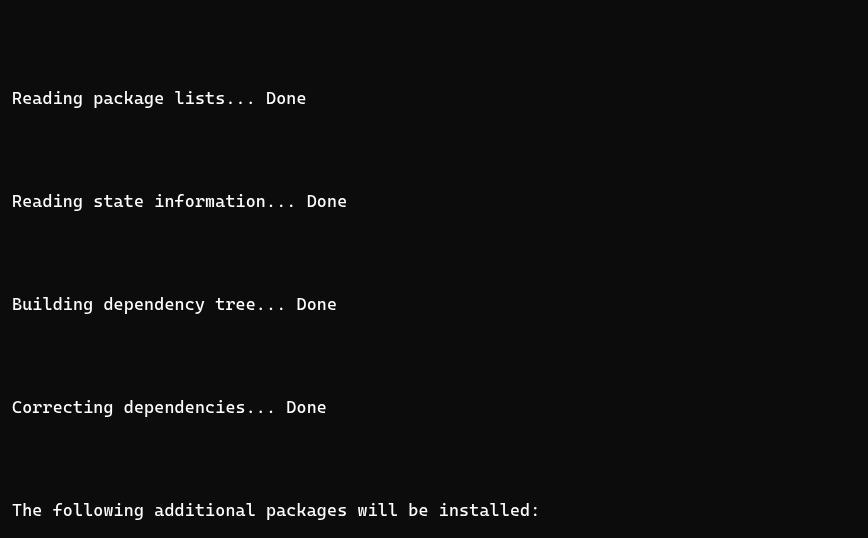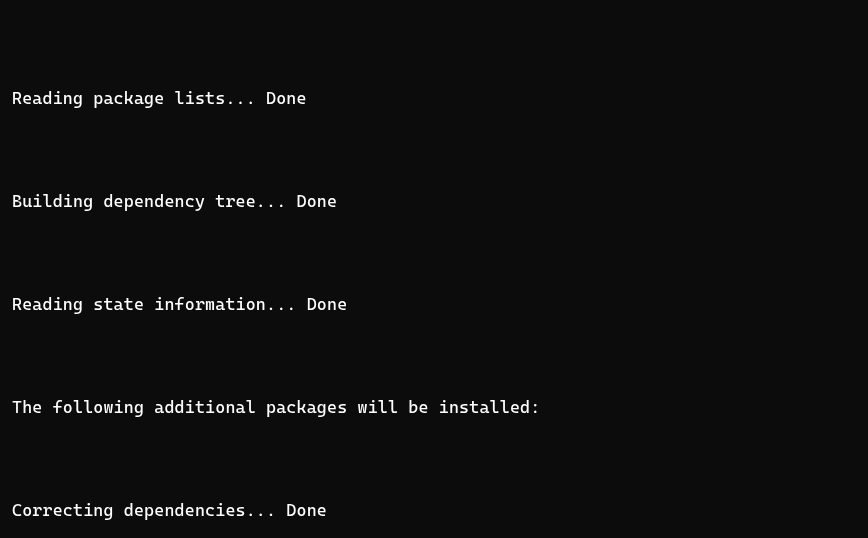--- a/index.html
+++ b/index.html
@@ -38,24 +38,24 @@
     }
     .indent {
       padding-left: 2ch;
     }
   </style>
 </head>
 <body>
 
 <div class="terminal">
   <span class="output-line">Reading package lists... Done</span>
+  <span class="output-line">Reading state information... Done</span>
   <span class="output-line">Building dependency tree... Done</span>
-  <span class="output-line">Reading state information... Done</span>
+  <span class="output-line">Correcting dependencies... Done</span>
   <span class="output-line">The following additional packages will be installed:</span>
-  <span class="output-line">Correcting dependencies... Done</span>
   <span class="output-line indent">black fonts-font-awesome fonts-lato javascript-common</span>
   
   
   
   
   
   
   
   
   

